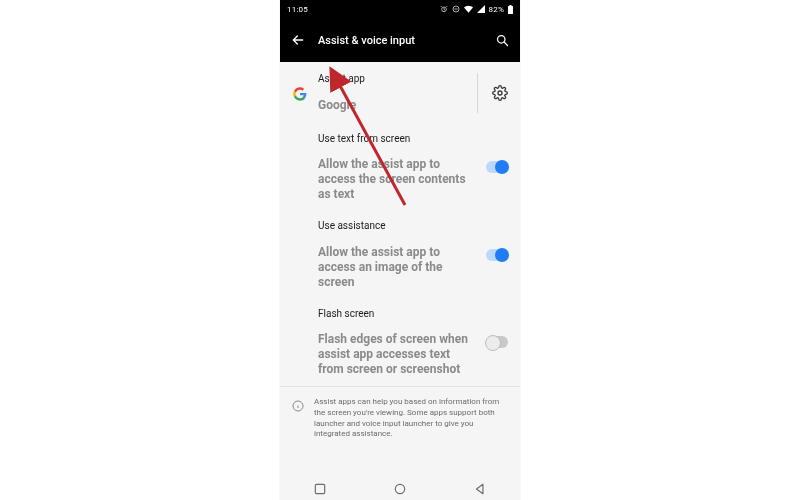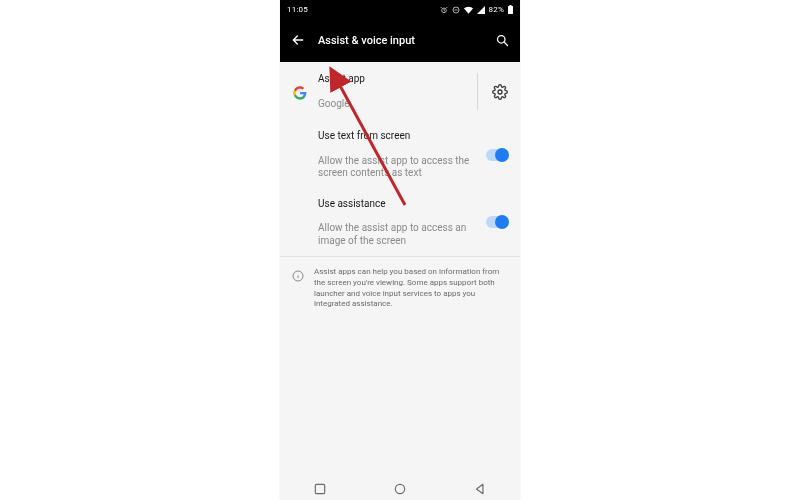--- a/index.html
+++ b/index.html
@@ -27,21 +27,21 @@
     background: #000;
     color: #fff;
     display: flex;
     align-items: center;
     font-size: 8px;
     padding: 0 7px;
     font-weight: 400;
     letter-spacing: .2px;
   }
   .statusbar .left { flex: 0 0 auto; }
-  .statusbar .right { margin-left: auto; display: flex; align-items: flex-end; gap: 4px; }
+  .statusbar .right { margin-left: auto; display: flex; align-items: flex-start; gap: 4px; }
   .statusbar svg { display: block; }
   
   .appbar {
     height: 44px;
     background: #000;
     color: #fff;
     display: flex;
     align-items: center;
     padding: 0 8px;
     gap: 10px;
@@ -54,21 +54,21 @@
   .row {
     display: flex;
     align-items: center;
     padding: 9px 12px;
     gap: 10px;
   }
   .row .leading { width: 16px; flex: 0 0 16px; display:flex; align-items:center; justify-content:center; margin-top:1px;}
   .row .body { flex: 1; min-width: 0; }
   .row .trail { flex: 0 0 auto; display:flex; align-items:center; }
   .title-text { font-size: 10px; color: #1b1b1b; line-height: 1.25; }
-  .sub-text { font-size: 10px; color: #8a8a8a; line-height: 1.25; margin-top: 12px; }
+  .sub-text { font-size: 12px; color: #8a8a8a; line-height: 1.25; margin-top: 12px; font-weight: bold; }
   .row.assist { padding-top: 11px; padding-bottom: 11px; }
   .vline { width: 0; border-left: 1px solid #d7d7d7; align-self: stretch; margin: 0 4px 0 2px; }
   .gear { color: #3a3a3a; }
   .toggle {
     width: 22px; height: 12px; border-radius: 7px; position: relative;
   }
   .toggle.on { background: #bcd8fb; }
   .toggle.on::after {
     content:""; position:absolute; top:-1px; right:-1px; width:14px; height:14px; border-radius:50%;
     background:#1f7cf2; box-shadow:0 0 0 0 rgba(0,0,0,0);
@@ -195,33 +195,43 @@
       <div class="leading"></div>
       <div class="body">
         <div class="title-text">Use assistance</div>
         <div class="sub-text">Allow the assist app to access an image of the screen</div>
       </div>
       <div class="trail">
         <div class="toggle on"></div>
       </div>
     </div>
 
+    <div class="row">
+      <div class="leading"></div>
+      <div class="body">
+        <div class="title-text">Flash screen</div>
+        <div class="sub-text">Flash edges of screen when assist app accesses text from screen or screenshot</div>
+      </div>
+      <div class="trail">
+        <div class="toggle off"></div>
+      </div>
+    </div>
 
     <div class="section-divider"></div>
 
     <div class="info-row">
       <div class="leading">
         <span>
           <svg width="12" height="12" viewBox="0 0 24 24" fill="none" stroke="#8a8a8a" stroke-width="2">
               <circle cx="12" cy="12" r="10"></circle>
               <path d="M12 16v-5M12 8h.01"></path>
             </svg>
         </span>
       </div>
-      <div class="body">Assist apps can help you based on information from the screen you're viewing. Some apps support both launcher and voice input services to apps you integrated assistance.</div>
+      <div class="body">Assist apps can help you based on information from the screen you're viewing. Some apps support both launcher and voice input launcher to give you integrated assistance.</div>
     </div>
 
   </div>
 
   <div class="navbar">
     <span>
       <svg width="14" height="14" viewBox="0 0 24 24" fill="none" stroke="#6b6b6b" stroke-width="2">
           <rect x="4" y="4" width="16" height="16" rx="2"></rect>
         </svg>
     </span>

